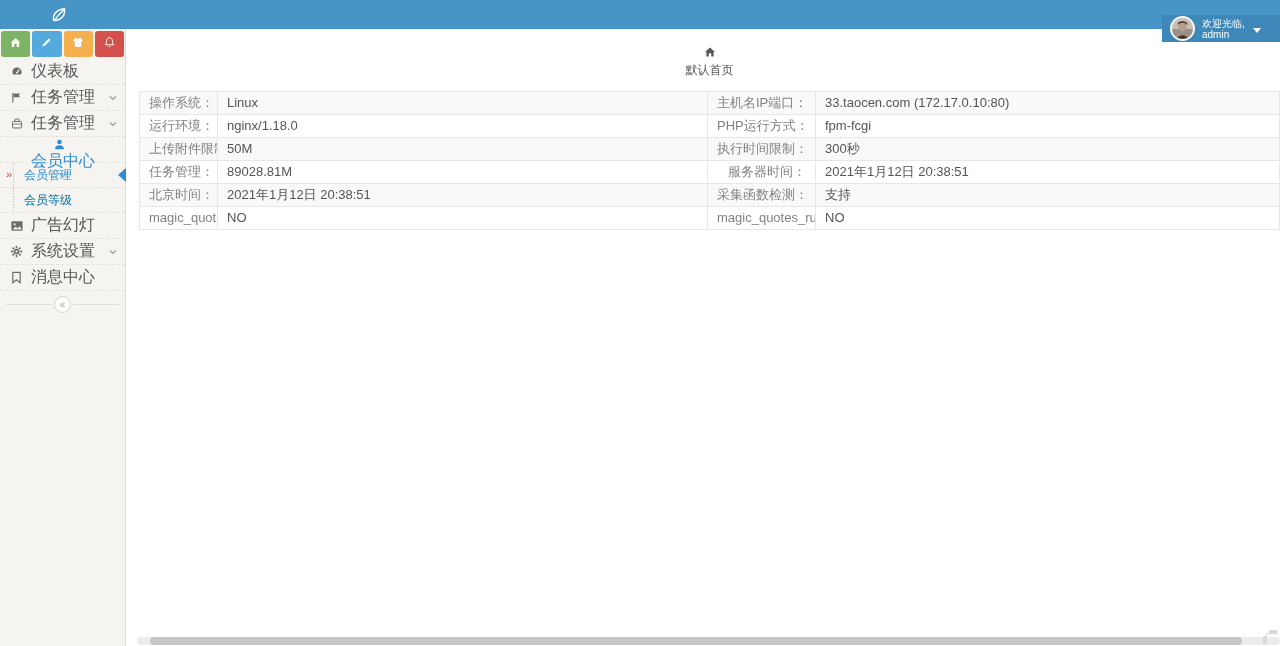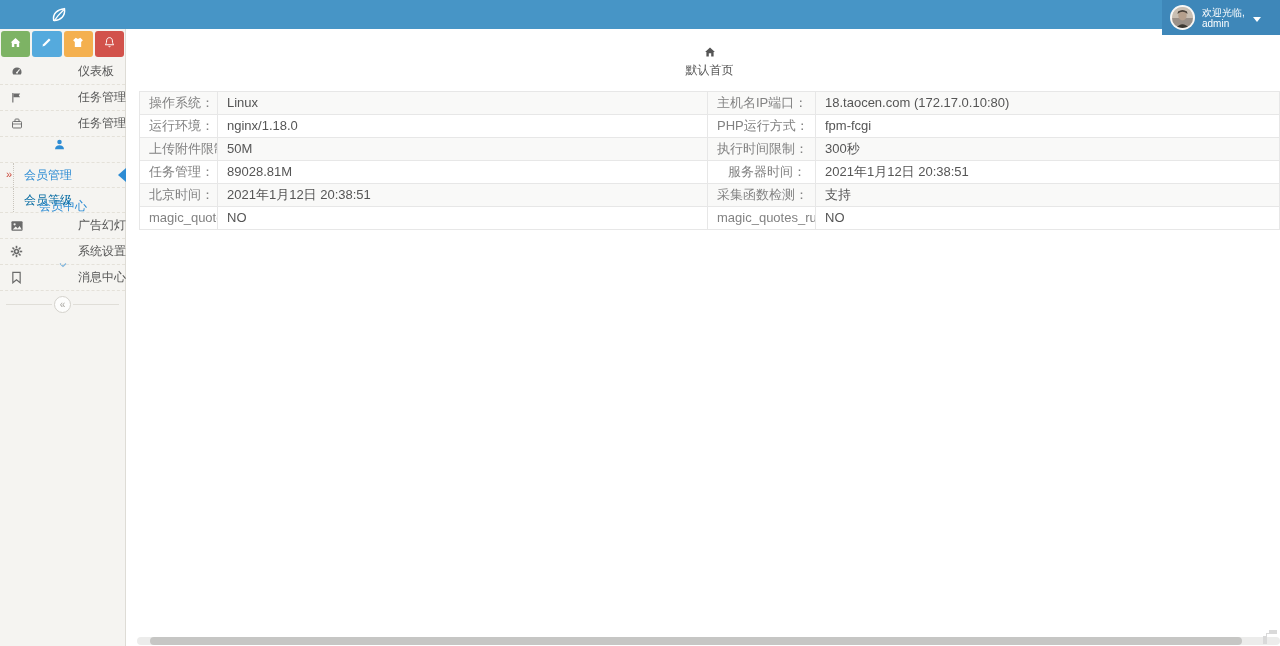--- a/index.html
+++ b/index.html
@@ -5,36 +5,36 @@
   * { box-sizing: border-box; }
   html,body { margin:0; padding:0; }
   body {
     width:1280px; height:646px; position:relative; overflow:hidden;
     background:#fff; font-family:"Liberation Sans","DejaVu Sans",sans-serif;
     -webkit-font-smoothing:antialiased;
   }
   
   .topbar { position:absolute; top:0; left:0; width:1280px; height:29px; background:#4795c6; z-index:5; }
   .logo { position:absolute; left:47px; top:3px; width:23px; height:23px; display:flex; align-items:center; justify-content:center; }
-  .user-block { position:absolute; right:0; top:0; height:35px; width:118px; background:#3e87b9;
+  .user-block { position:absolute; right:0; top:15px; height:27px; width:118px; background:#3e87b9;
     display:flex; align-items:center; padding-left:8px; cursor:pointer; }
   .avatar { width:25px; height:25px; border-radius:50%; border:2px solid rgba(255,255,255,.85);
     overflow:hidden; flex:0 0 auto; background:#cfc6bc; }
   .welcome { color:#fff; font-size:10px; line-height:11px; margin-left:7px; white-space:nowrap; }
   .user-caret { width:0; height:0; border-left:4px solid transparent; border-right:4px solid transparent;
     border-top:5px solid #fff; margin-left:8px; margin-top:4px; }
   
   .sidebar { position:absolute; top:29px; left:0; width:126px; bottom:0;
     background:#f5f4f1; border-right:1px solid #dedcd6; }
   .quick-row { display:flex; gap:2px; padding:2px 1px; }
   .quick-btn { flex:1 1 0; height:26px; border:none; border-radius:3px; display:flex;
     align-items:center; justify-content:center; cursor:pointer; padding:0; }
   .menu { }
   .menu-item { position:relative; height:26px; display:flex; align-items:center;
-    padding:0 8px 0 9px; border-bottom:1px dashed #e4e1d9; font-size:12px; color:#565656; cursor:pointer;gap:47px; }
+    padding:0 8px 0 9px; border-bottom:1px dashed #e4e1d9; font-size:16px; color:#565656; cursor:pointer; }
   .menu-item .mi-icon { width:15px; height:14px; margin-right:7px; display:flex; align-items:center;
     justify-content:center; color:#6b6b6b; flex:0 0 auto; }
   .menu-item .mi-label { flex:1 1 auto; white-space:nowrap; }
   .menu-item .mi-caret { color:#9a9a9a; display:flex; }
   .menu-item.active { color:#2d8cd4;flex-direction:column; }
   .menu-item.active .mi-icon { color:#2d8cd4; }
   .sub-item { position:relative; height:25px; display:flex; align-items:center;
     padding:0 8px 0 24px; border-bottom:1px dashed #e4e1d9; font-size:12px; color:#0369a1; cursor:pointer; }
   .sub-item::before { content:""; position:absolute; left:13px; top:0; bottom:0; border-left:1px dotted #c9c5bd; }
   .sub-item .sub-marker { position:absolute; left:6px; top:50%; transform:translateY(-58%);
@@ -266,21 +266,21 @@
       <col style="width:78px">
       <col style="width:490px">
       <col style="width:108px">
       <col>
     </colgroup>
     <tbody>
         <tr>
           <td class="lbl">操作系统：</td>
           <td class="val">Linux</td>
           <td class="lbl">主机名IP端口：</td>
-          <td class="val">18.taocen.com (172.17.0.10:80)</td>
+          <td class="val">33.taocen.com (172.17.0.10:80)</td>
         </tr>
         <tr>
           <td class="lbl">运行环境：</td>
           <td class="val">nginx/1.18.0</td>
           <td class="lbl">PHP运行方式：</td>
           <td class="val">fpm-fcgi</td>
         </tr>
         <tr>
           <td class="lbl">上传附件限制：</td>
           <td class="val">50M</td>

